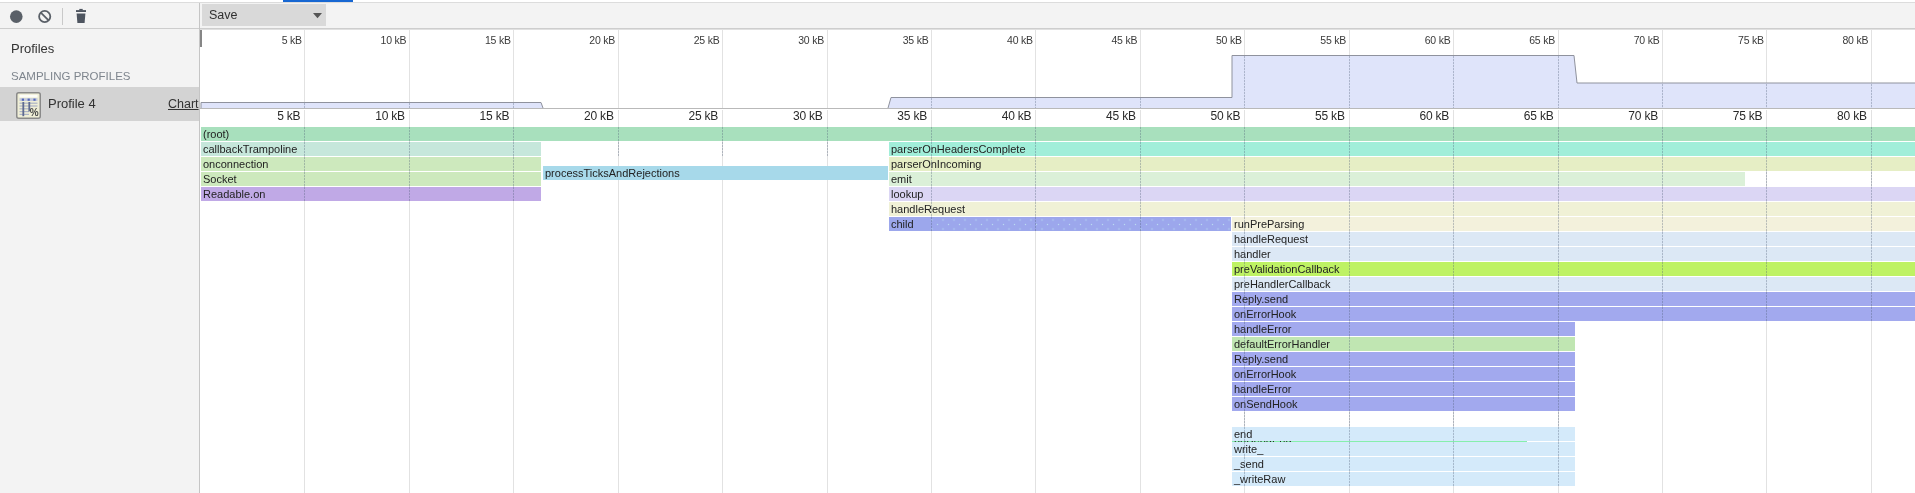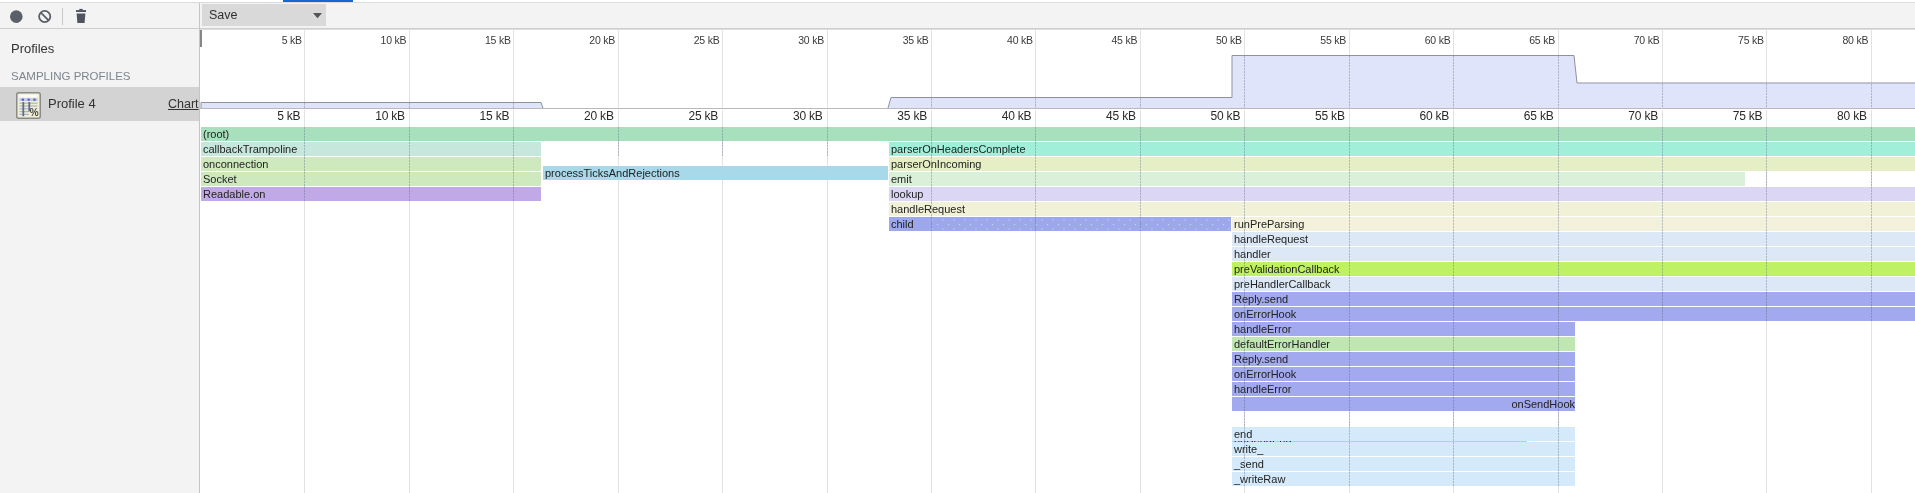--- a/index.html
+++ b/index.html
@@ -154,21 +154,21 @@
 <div class="bar" style="left:1232.0px;top:247px;width:683.0px;background:#dce8f5;">handler</div>
 <div class="bar" style="left:1232.0px;top:262px;width:713px;background:#bef264;">preValidationCallback</div>
 <div class="bar" style="left:1232.0px;top:277px;width:683.0px;background:#dce8f5;">preHandlerCallback</div>
 <div class="bar" style="left:1232.0px;top:292px;width:683.0px;background:#a2a9ee;">Reply.send</div>
 <div class="bar" style="left:1232.0px;top:307px;width:683.0px;background:#a2a9ee;">onErrorHook</div>
 <div class="bar" style="left:1232.0px;top:322px;width:343.0px;background:#a2a9ee;">handleError</div>
 <div class="bar" style="left:1232.0px;top:337px;width:343.0px;background:#c0e6b2;">defaultErrorHandler</div>
 <div class="bar" style="left:1232.0px;top:352px;width:343.0px;background:#a2a9ee;">Reply.send</div>
 <div class="bar" style="left:1232.0px;top:367px;width:343.0px;background:#a2a9ee;">onErrorHook</div>
 <div class="bar" style="left:1232.0px;top:382px;width:343.0px;background:#a2a9ee;">handleError</div>
-<div class="bar" style="left:1232.0px;top:397px;width:343.0px;background:#a2a9ee;text-align:right;">onSendHook</div>
+<div class="bar" style="left:1232.0px;top:397px;width:343.0px;background:#a2a9ee;">onSendHook</div>
 <div class="bar" style="left:1232.0px;top:432px;width:295px;background:#86efac;">onSendEnd</div>
 <div class="bar" style="left:1232.0px;top:427px;width:343.0px;background:#d4eafa;">end</div>
 <div class="bar" style="left:1232.0px;top:442px;width:343.0px;background:#d4eafa;">write_</div>
 <div class="bar" style="left:1232.0px;top:457px;width:343.0px;background:#d4eafa;">_send</div>
 <div class="bar" style="left:1232.0px;top:472px;width:343.0px;background:#d4eafa;">_writeRaw</div>
 <div class="abs" style="left:930px;top:217px;width:300px;height:14px;background-image:radial-gradient(circle,#badaf2 0.65px,transparent 1.05px),radial-gradient(circle,#badaf2 0.65px,transparent 1.05px);background-size:11px 9px,11px 9px;background-position:2px 3px,7.5px 7.5px;"></div>
 <div class="gdot" style="left:304.4px;top:127px;height:74px;"></div>
 <div class="gdot" style="left:408.9px;top:127px;height:74px;"></div>
 <div class="gdot" style="left:513.3px;top:127px;height:74px;"></div>
 <div class="gdot" style="left:617.7px;top:127px;height:29px;"></div>

